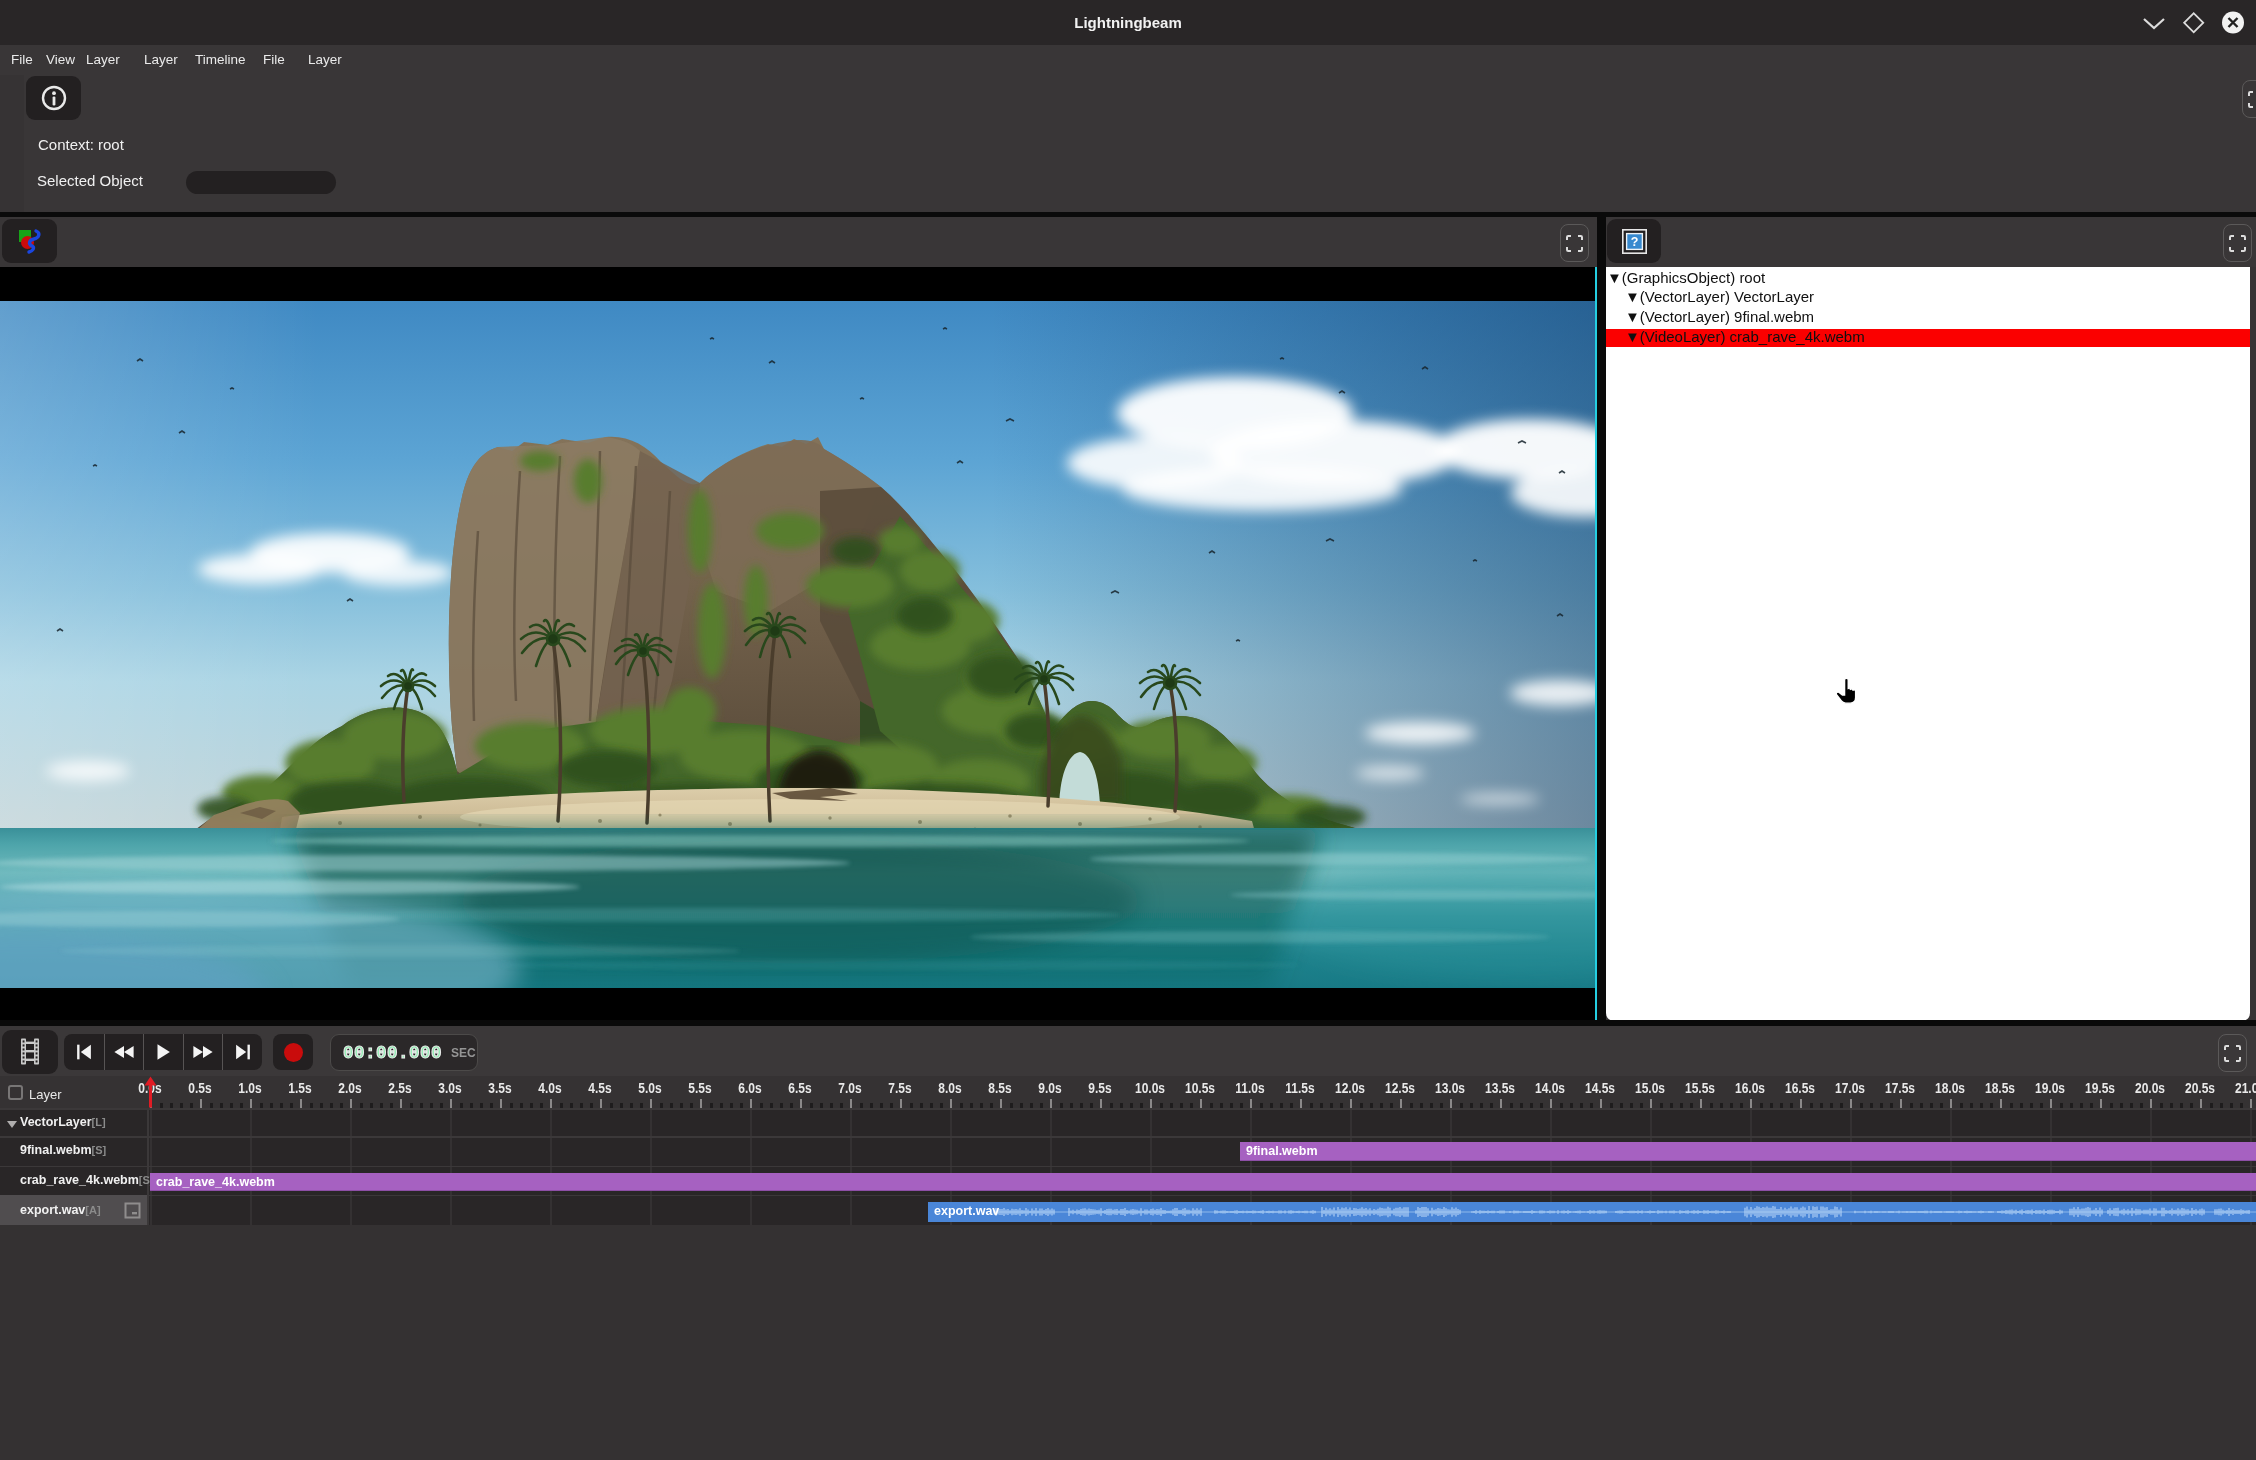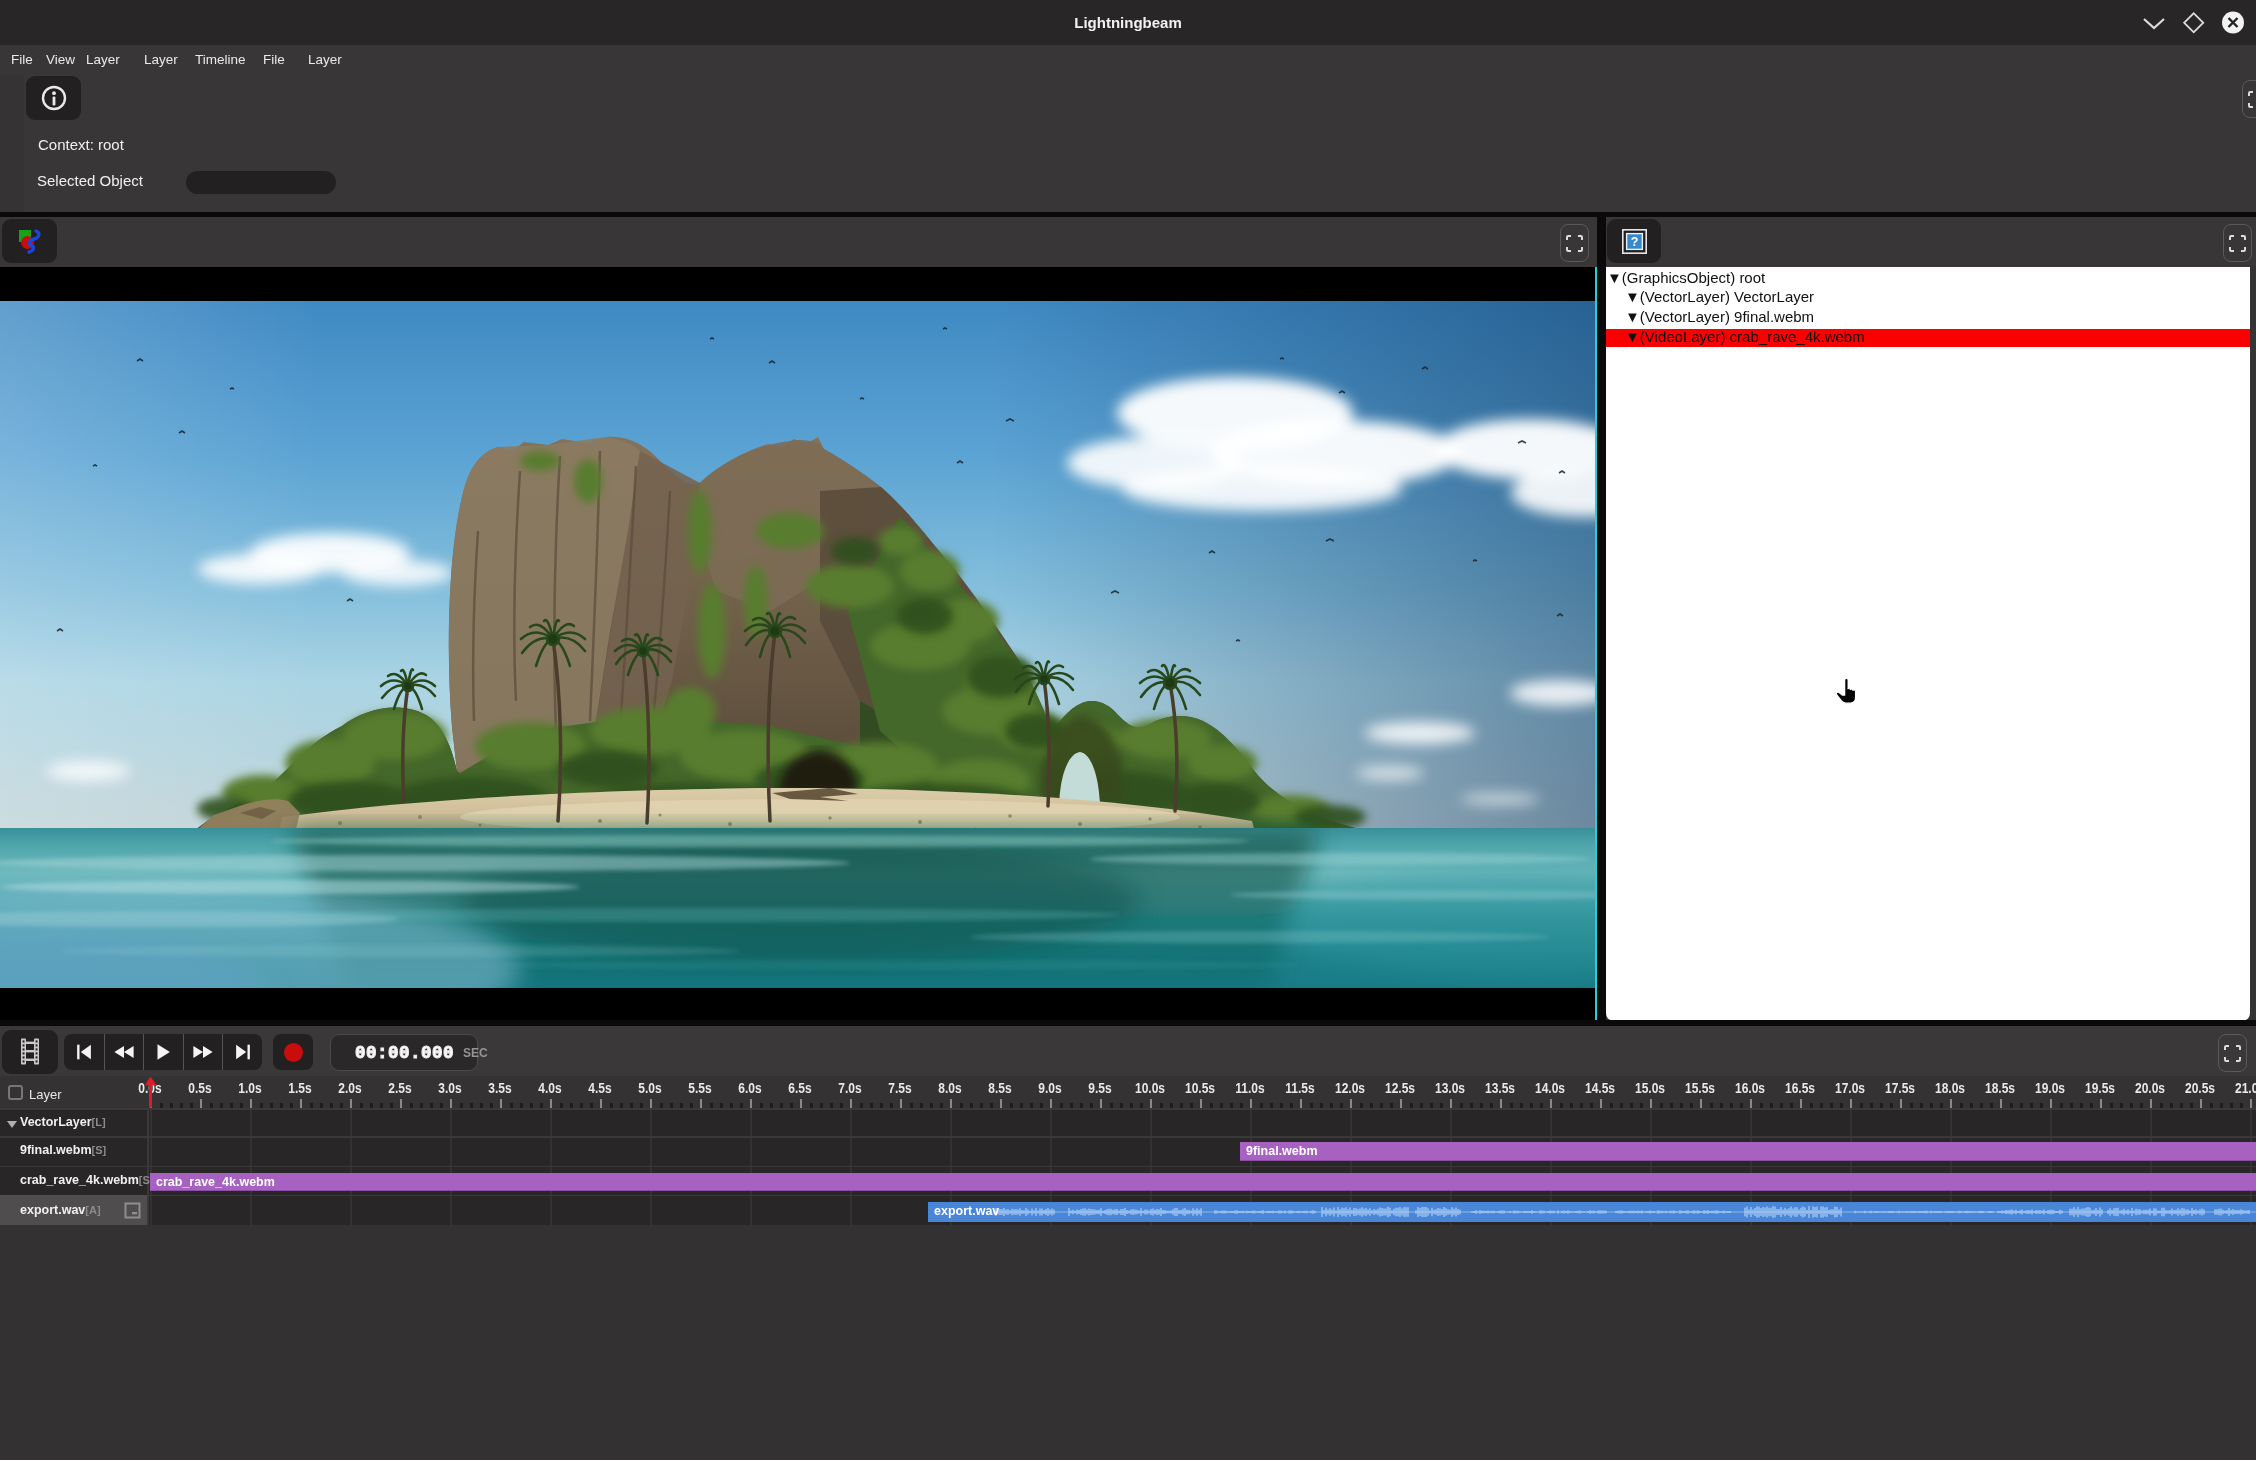--- a/index.html
+++ b/index.html
@@ -39,21 +39,21 @@
 #belowtracks { position:absolute; left:0; top:199px; width:2256px; height:235px; background:#343132; }
 #btngroup { position:absolute; left:64px; top:8px; width:198px; height:36px; background:#232021; border-radius:8px; display:flex; }
 #btngroup .cell { width:39.6px; height:36px; display:flex; align-items:center; justify-content:center; position:relative; }
 #btngroup .cell + .cell { border-left:1px solid #575454; }
 .ticon { width:22px; height:22px; }
 #rec { position:absolute; left:273px; top:8px; width:40px; height:36px; background:#232021; border-radius:8px; display:flex; align-items:center; justify-content:center; }
 #rec i { width:19px; height:19px; border-radius:50%; background:#c90c0c; }
 #timebox { position:absolute; left:330px; top:8px; width:148px; height:37px; background:#2b2829; border:1px solid #4c4a49; border-radius:9px;
   display:flex; align-items:center; }
 #timebox .digits { font-family:"Liberation Mono",monospace; font-size:17.5px; font-weight:bold;
-  color:#ffffff; -webkit-text-stroke:1.15px #e8e8e8; margin-left:24px; letter-spacing:.5px; }
+  color:#86efac; -webkit-text-stroke:1.15px #e8e8e8; margin-left:12px; letter-spacing:.5px; }
 #timebox .sec { font-size:12px; color:#959595; margin-left:9px; font-weight:bold; }
 
 #ruler { position:absolute; left:0; top:50px; width:2256px; height:32px; background:#353233; }
 .rlab { position:absolute; top:3px; transform:translateX(-50%) scaleX(0.8); font-size:15px; font-weight:bold; color:#e9e9e9; }
 .tkm { position:absolute; top:27px; width:2.5px; height:5px; background:#1e1c1d; }
 .tkM { position:absolute; top:23px; width:2px; height:9px; background:#8b8989; }
 
 #tracks { position:absolute; left:0; top:82px; width:2256px; height:117px; background:#292627; }
 .gline { position:absolute; top:0; width:2px; height:117px; background:#343132; }
 .rowsep { position:absolute; left:0; width:2256px; height:1.5px; background:#3b3839; }

